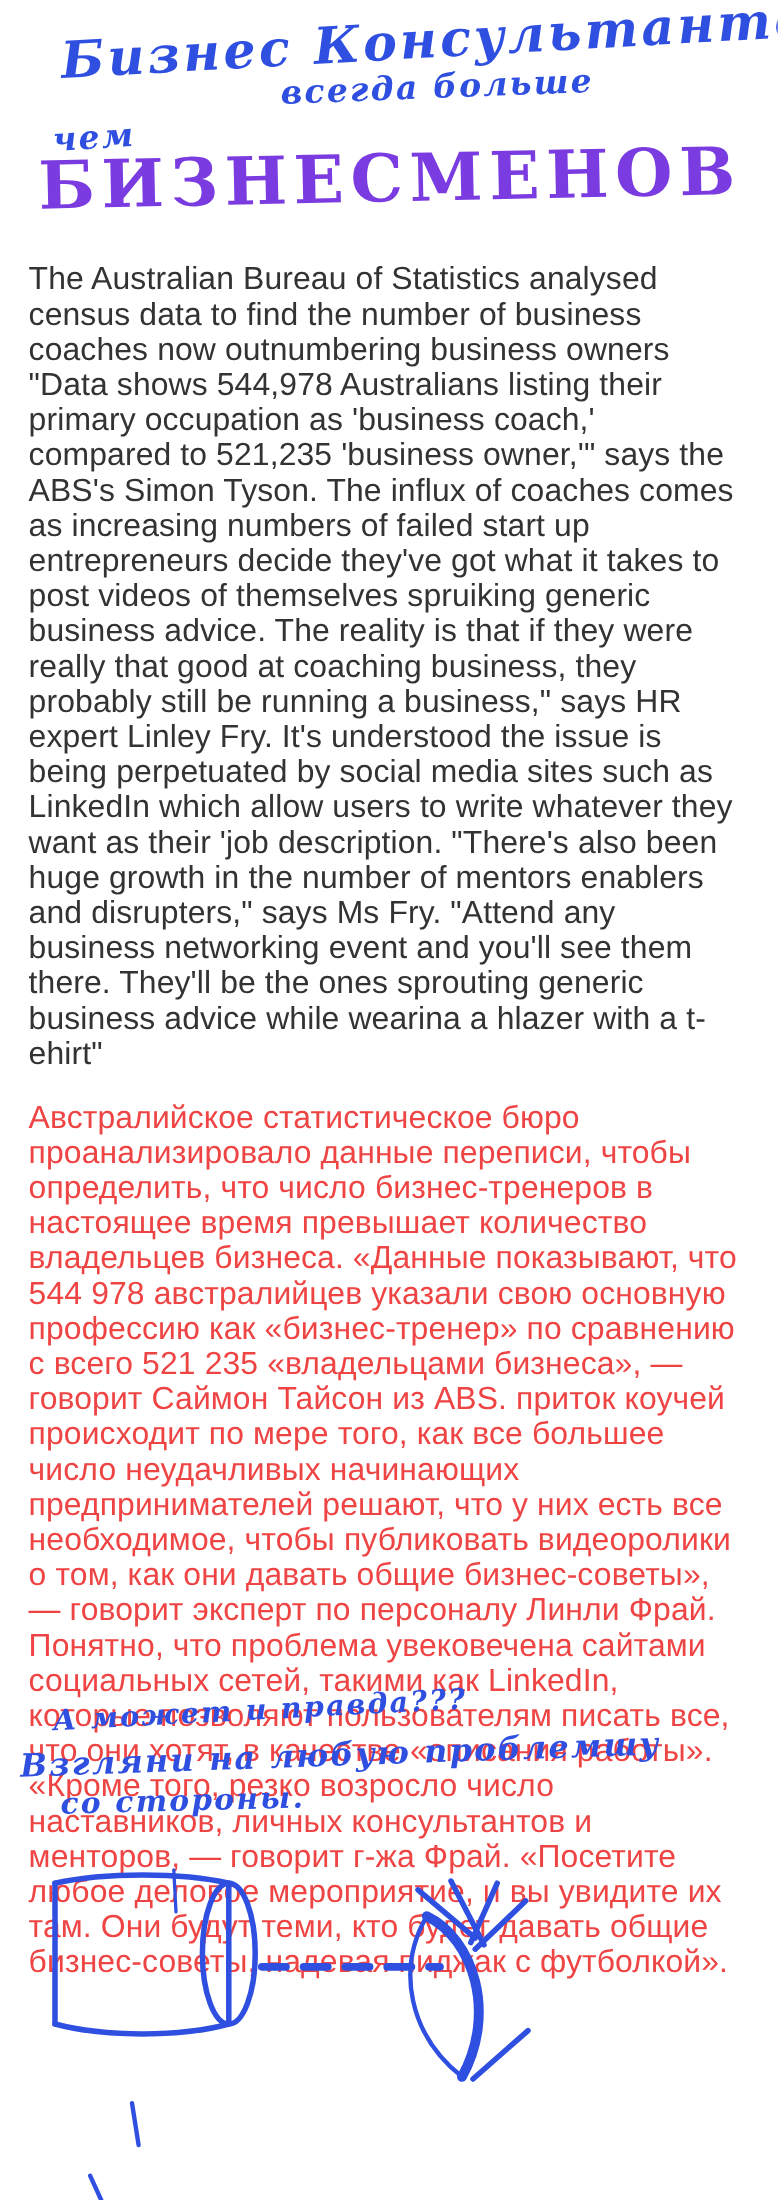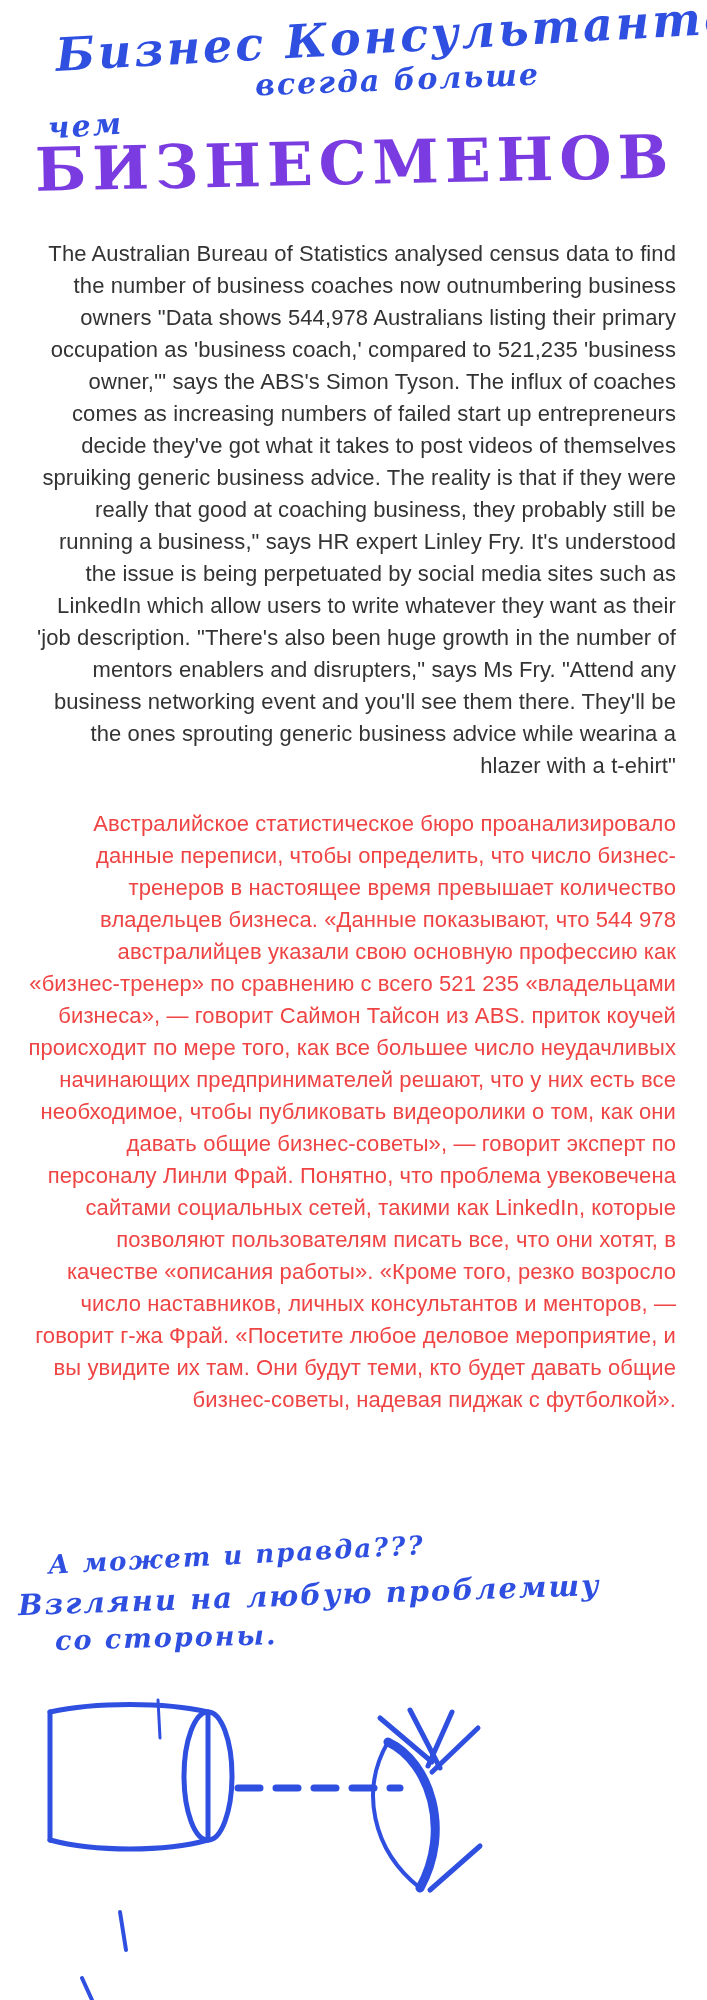--- a/index.html
+++ b/index.html
@@ -71,26 +71,26 @@
   }
 
   
   .article {
     position: absolute;
     left: 26px;
     top: 238px;
     width: 650px;
   }
   .para {
-    font-size: 22px;
+    font-size: 29px;
     line-height: 32px;
     letter-spacing: 0.1px;
     color: #333333;
     margin: 0 0 26px 0;
-    text-align: right;
+    text-align: left;
     white-space: pre-wrap;
   }
   .para.ru {
     color: #ef4444;
   }
 
   
   .handwriting-bottom {
     position: absolute;
     left: 0;

